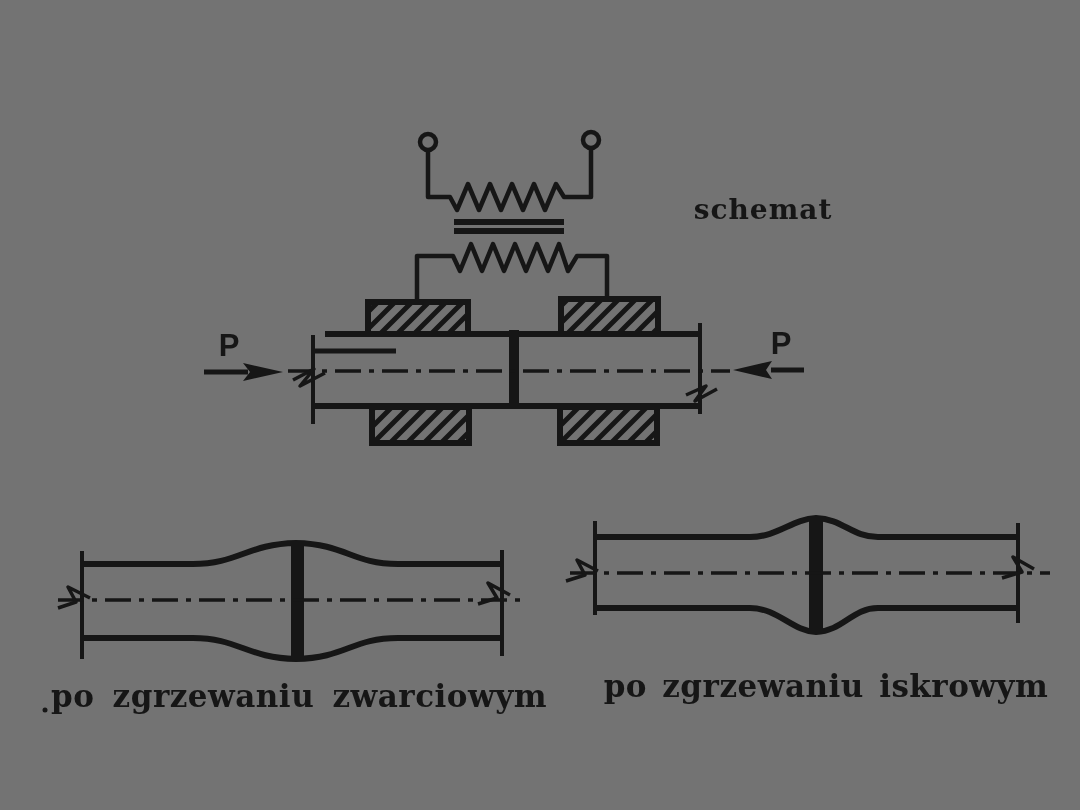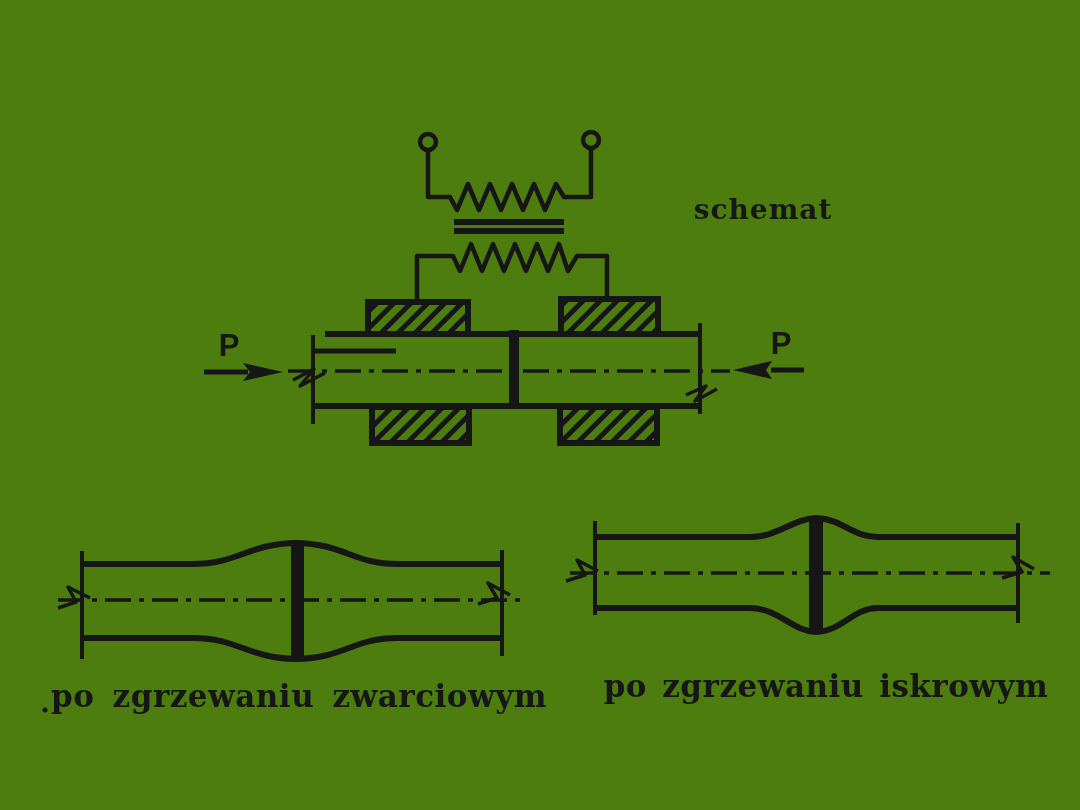--- a/index.html
+++ b/index.html
@@ -1,16 +1,16 @@
 <!DOCTYPE html>
 <html><head>
 <meta charset="utf-8">
 <style>
   html,body{margin:0;padding:0;background:#ffffff;}
-  .stage{position:relative;width:1080px;height:810px;background:#4d7c0f;overflow:hidden;}
+  .stage{position:relative;width:1080px;height:810px;background:#737373;overflow:hidden;}
   svg{position:absolute;left:0;top:0;}
   text{fill:#161616;}
   .serif-label{font-family:"DejaVu Serif","Liberation Serif",serif;font-weight:700;}
   .sans-label{font-family:"Liberation Sans","DejaVu Sans",sans-serif;font-weight:700;}
 </style>
 </head>
 <body>
 
 <div class="stage">
 <svg width="1080" height="810" viewBox="0 0 1080 810">

